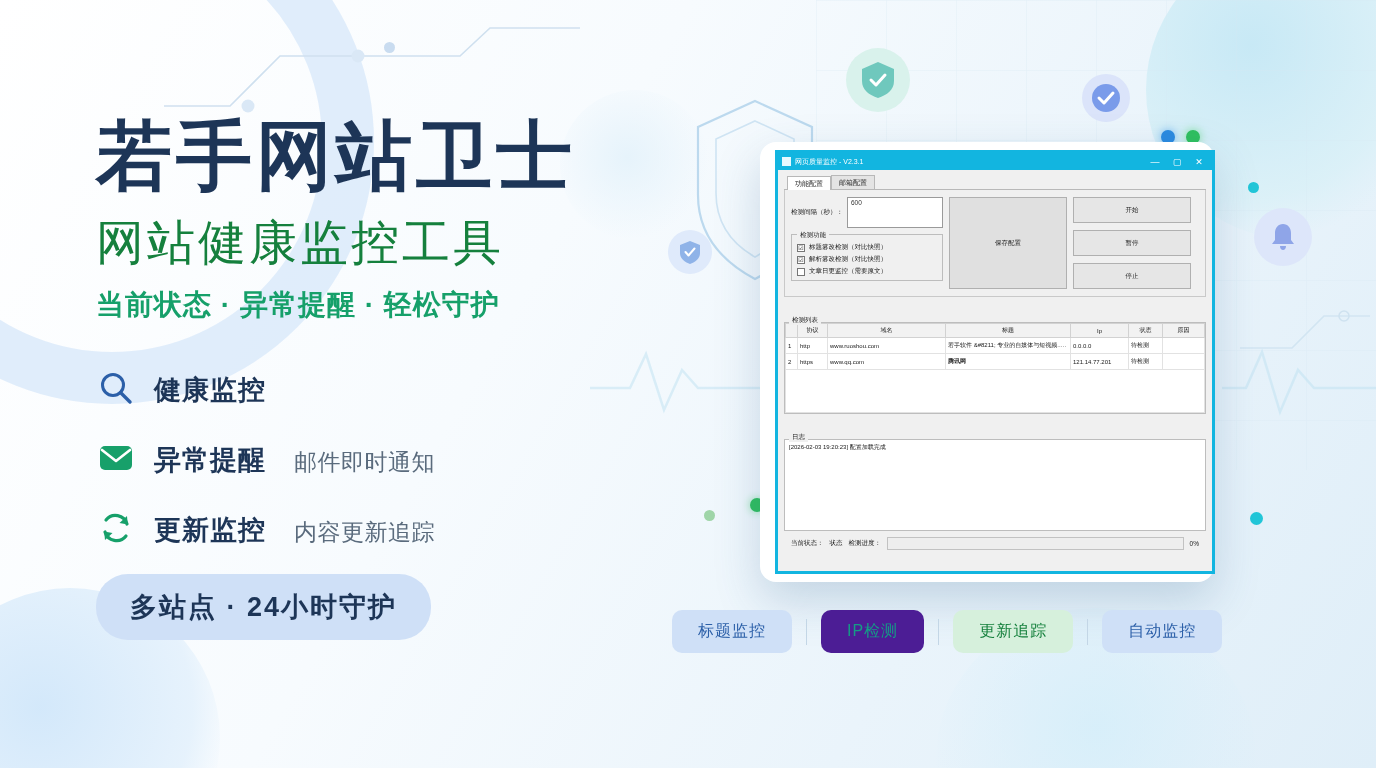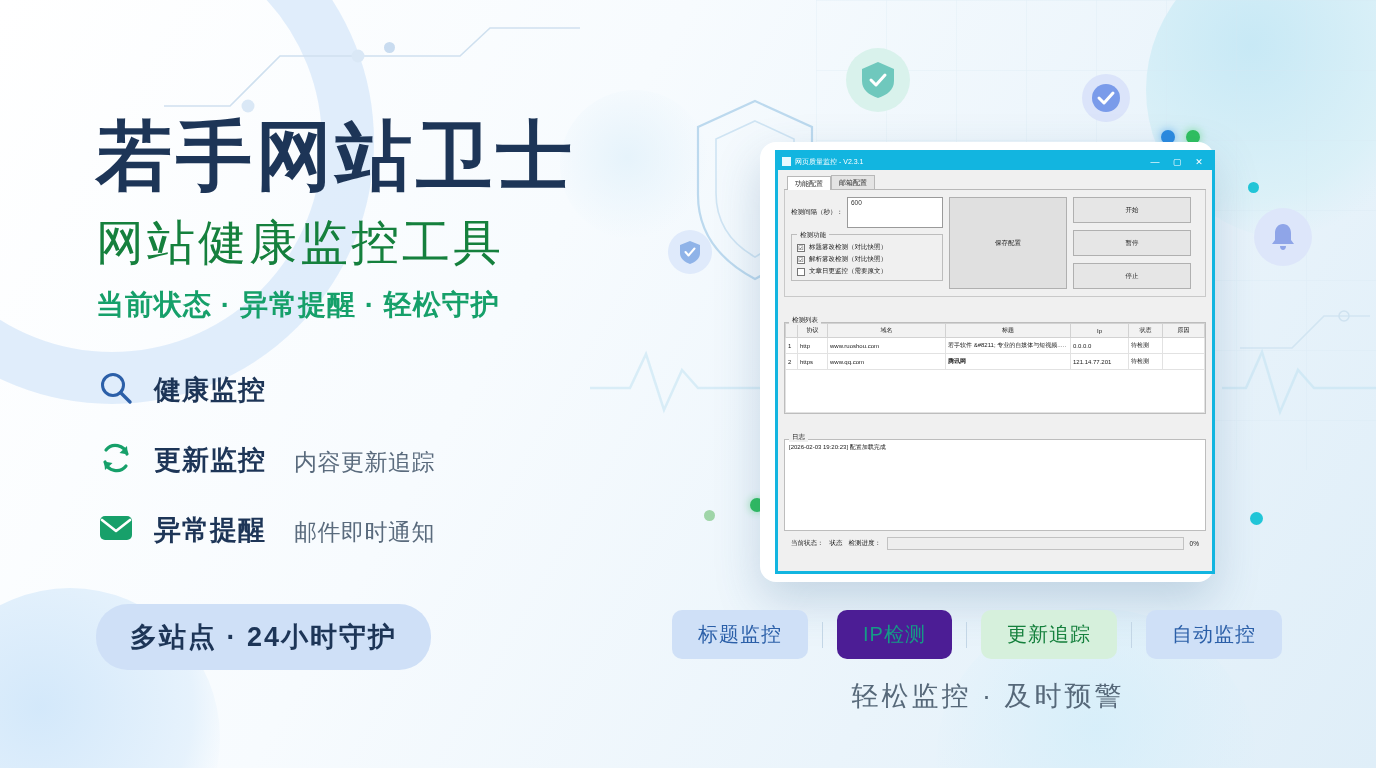--- a/index.html
+++ b/index.html
@@ -34,21 +34,21 @@
   .title-main{font-size:76px;line-height:1.0;font-weight:bold;color:#1d3557;letter-spacing:4px;margin:0;}
   .title-sub{font-size:48px;line-height:1.05;color:#15803d;letter-spacing:3px;margin:24px 0 0 0;}
   .title-tag{font-size:28px;font-weight:bold;color:#16a06a;letter-spacing:1px;margin:18px 0 0 0;}
 
   .features{margin-top:44px;display:flex;flex-direction:column;gap:30px;}
   .feature{display:flex;align-items:flex-end;gap:18px;}
   .f-ico{width:40px;height:40px;display:flex;align-items:center;justify-content:center;flex:none;}
   .f-name{font-size:27px;font-weight:bold;color:#1d3557;letter-spacing:1px;}
   .f-desc{font-size:23px;color:#5a6b7d;letter-spacing:.5px;margin-left:10px;}
 
-  .pill-big{display:inline-block;margin-top:56px;background:#cfe0f7;color:#1d3557;
+  .pill-big{display:inline-block;margin-top:26px;background:#cfe0f7;color:#1d3557;
             font-size:27px;font-weight:bold;letter-spacing:2px;padding:15px 34px;border-radius:32px;}
 
   
   .win-shadow{position:absolute;left:760px;top:142px;width:454px;height:440px;
               background:#ffffff;border-radius:16px;box-shadow:0 18px 46px rgba(45,95,140,.22);}
   .win{position:absolute;left:775px;top:150px;width:440px;height:424px;
        background:#f0f0f0;border:3px solid #12b5e0;box-sizing:border-box;
        font-family:"Liberation Sans","DejaVu Sans",sans-serif;}
   .titlebar{height:17px;background:#12b5e0;display:flex;align-items:center;padding:0 2px;}
   .tb-ico{width:9px;height:9px;background:#e6f9ff;margin:0 4px 0 2px;flex:none;}
@@ -92,21 +92,21 @@
   .list-fill{height:42px;background:#ffffff;border:1px solid #e2e2e2;border-top:none;}
   .logbox{height:84px;background:#ffffff;border:1px solid #bdbdbd;padding:3px 4px;}
   .logline{font-size:6px;color:#1a1a1a;}
   .statusbar{display:flex;align-items:center;gap:6px;padding:6px 7px 0 7px;}
   .st-txt{font-size:6.5px;color:#1a1a1a;white-space:nowrap;}
   .prog{flex:1;height:11px;background:#eeeeee;border:1px solid #c2c2c2;}
   .pct{font-size:6.5px;color:#1a1a1a;}
 
   
   .tags{position:absolute;left:672px;top:610px;display:flex;align-items:center;gap:0;}
-  .tag{font-size:20px;padding:11px 26px;border-radius:10px;letter-spacing:1px;}
+  .tag{font-size:16px;padding:11px 26px;border-radius:10px;letter-spacing:1px;}
   .tag.blue{background:#cfe0f7;color:#2b5fa8;}
   .tag.teal{background:#4c1d95;color:#159b86;}
   .tag.green{background:#d6f0dc;color:#15803d;}
   .tsep{width:1px;height:26px;background:#c3d6e6;margin:0 14px;}
   .caption-wrap{position:absolute;left:672px;width:632px;top:678px;text-align:center;
            font-size:27px;color:#566879;letter-spacing:3px;}
 </style>
 </head>
 <body>
 
@@ -196,44 +196,44 @@
     <div class="features">
 
       <div class="feature">
         <span class="f-ico">
           <svg width="34" height="34" viewBox="0 0 34 34">
             <circle cx="14" cy="14" r="10.5" fill="none" stroke="#2b5fa8" stroke-width="3"></circle>
             <line x1="21.5" y1="21.5" x2="31" y2="31" stroke="#2b5fa8" stroke-width="3.4" stroke-linecap="round"></line>
           </svg>
         </span>
         <span class="f-name">健康监控</span>
+      </div>
+
+      <div class="feature">
+        <span class="f-ico">
+          <svg width="34" height="28" viewBox="0 0 34 28">
+            <rect x="1" y="2" width="32" height="24" rx="5" fill="#17a06a"></rect>
+            <path d="M3 6 L17 17 L31 6" fill="none" stroke="#ffffff" stroke-width="2.6" stroke-linecap="round" stroke-linejoin="round"></path>
+          </svg>
+        </span>
+        <span class="f-name">异常提醒</span>
+        <span class="f-desc">邮件即时通知</span>
       </div>
 
       <div class="feature">
         <span class="f-ico">
           <svg width="34" height="34" viewBox="0 0 34 34">
             <path d="M28 13 A12 12 0 0 0 7 9" fill="none" stroke="#16a06a" stroke-width="3.2" stroke-linecap="round"></path>
             <path d="M6 21 A12 12 0 0 0 27 25" fill="none" stroke="#16a06a" stroke-width="3.2" stroke-linecap="round"></path>
             <path d="M28 5 L28.8 13.6 L20.5 12" fill="#16a06a"></path>
             <path d="M6 29 L5.2 20.4 L13.5 22" fill="#16a06a"></path>
           </svg>
         </span>
         <span class="f-name">更新监控</span>
         <span class="f-desc">内容更新追踪</span>
-      </div>
-
-      <div class="feature">
-        <span class="f-ico">
-          <svg width="34" height="28" viewBox="0 0 34 28">
-            <rect x="1" y="2" width="32" height="24" rx="5" fill="#17a06a"></rect>
-            <path d="M3 6 L17 17 L31 6" fill="none" stroke="#ffffff" stroke-width="2.6" stroke-linecap="round" stroke-linejoin="round"></path>
-          </svg>
-        </span>
-        <span class="f-name">异常提醒</span>
-        <span class="f-desc">邮件即时通知</span>
       </div>
 
     </div>
 
     <div class="pill-big">多站点 · 24小时守护</div>
   </div>
 
   <div class="win-shadow"></div>
   <div class="win">
 
@@ -359,15 +359,14 @@
   <div class="tags">
     <span class="tag blue">标题监控</span>
     <span class="tsep"></span>
     <span class="tag teal">IP检测</span>
     <span class="tsep"></span>
     <span class="tag green">更新追踪</span>
     <span class="tsep"></span>
     <span class="tag blue">自动监控</span>
   </div>
 
-  <div class="caption-wrap">轻松监控 · 及时预警</div>
 
 </div>
 
 </body></html>

